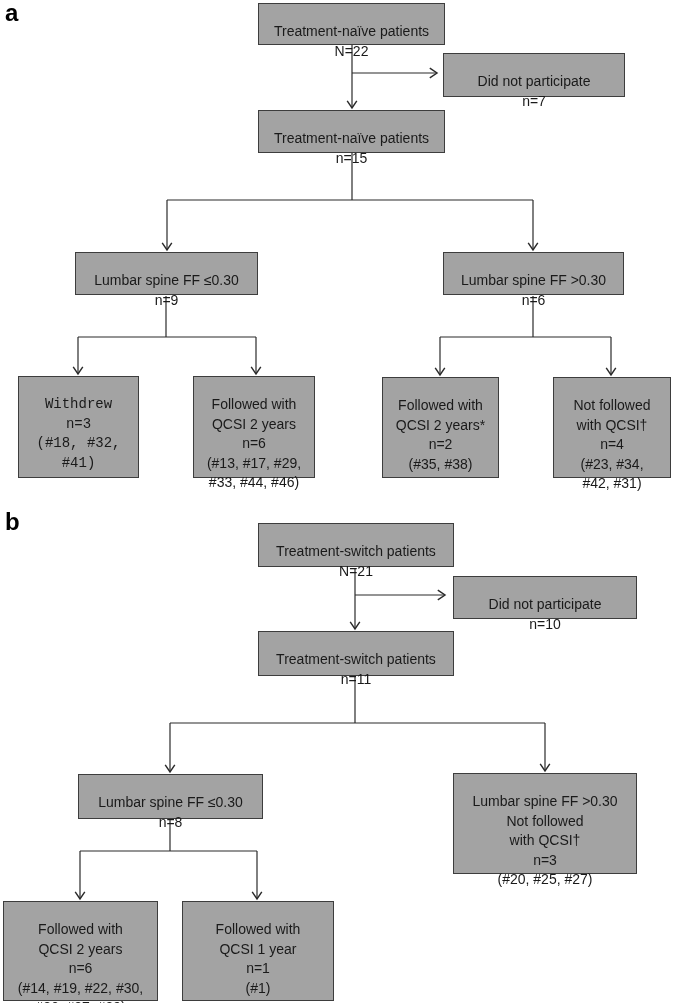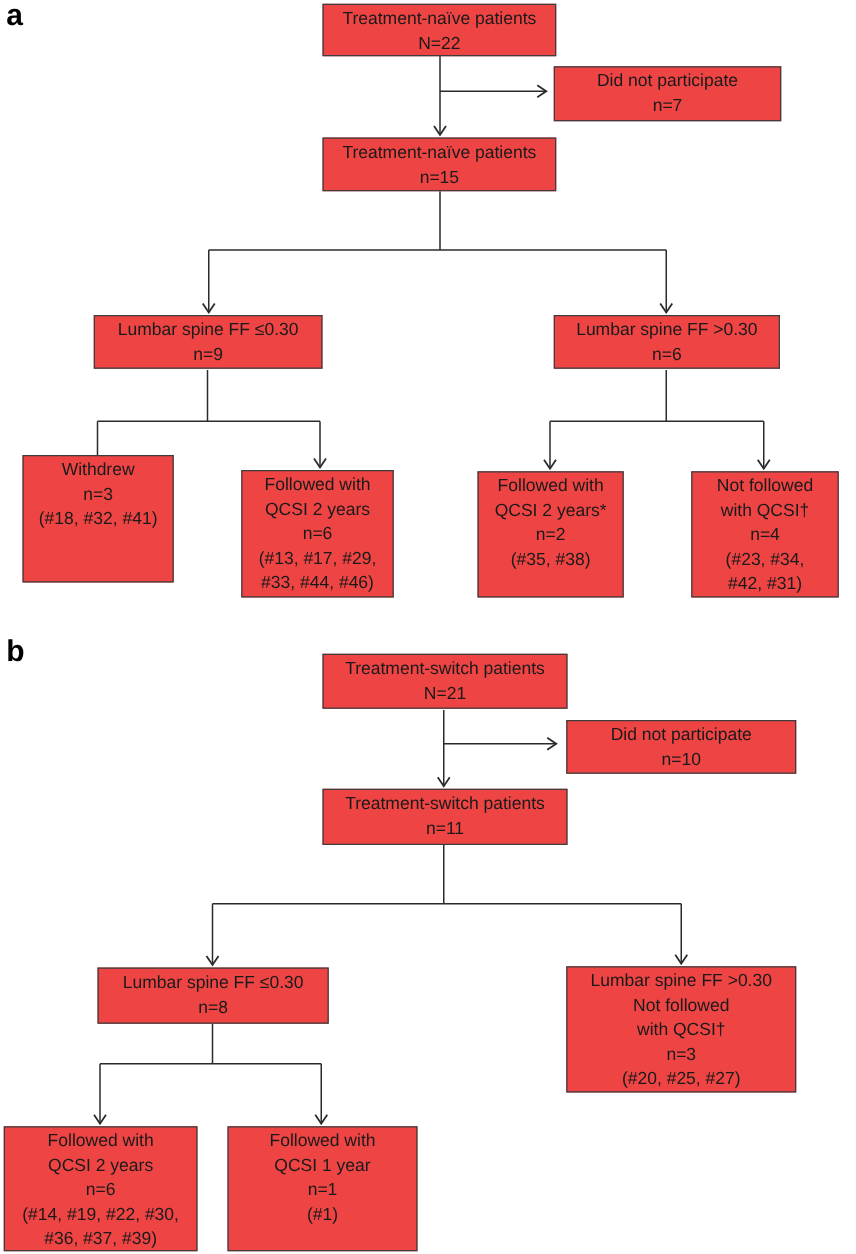--- a/index.html
+++ b/index.html
@@ -29,33 +29,33 @@
     font-weight: bold;
     color: #000000;
     line-height: 26px;
   }
   #label-a { left: 5px; top: 0px; }
   #label-b { left: 5px; top: 509px; }
   .box {
     position: absolute;
     box-sizing: border-box;
     border: 1.5px solid #3d3d3d;
-    background: #ef4444;
+    background: #a3a3a3;
     text-align: center;
     white-space: pre-line;
     font-size: 14px;
     line-height: 19.5px;
-    padding-top: 1px;
+    padding-top: 18px;
   }
   #a-naive-total     { left: 258px; top: 3px;   width: 187px; height: 42px; }
   #a-dnp             { left: 443px; top: 53px;  width: 182px; height: 44px; }
   #a-naive-part      { left: 258px; top: 110px; width: 187px; height: 43px; }
   #a-ff-low          { left: 75px;  top: 252px; width: 183px; height: 43px; }
   #a-ff-high         { left: 443px; top: 252px; width: 181px; height: 43px; }
-  #a-withdrew        { left: 18px;  top: 364px; width: 121px; height: 102px; }
+  #a-withdrew        { left: 18px;  top: 376px; width: 121px; height: 102px; font-family: Liberation Mono, monospace; }
   #a-followed-2y     { left: 193px; top: 376px; width: 122px; height: 102px; }
   #a-followed-2y-star{ left: 382px; top: 377px; width: 117px; height: 101px; }
   #a-not-followed    { left: 553px; top: 377px; width: 118px; height: 101px; }
   #b-switch-total    { left: 258px; top: 523px; width: 196px; height: 44px; }
   #b-dnp             { left: 453px; top: 576px; width: 184px; height: 43px; }
   #b-switch-part     { left: 258px; top: 631px; width: 196px; height: 45px; }
   #b-ff-low          { left: 78px;  top: 774px; width: 185px; height: 45px; }
   #b-ff-high         { left: 453px; top: 773px; width: 184px; height: 101px; }
   #b-followed-2y     { left: 3px;   top: 901px; width: 155px; height: 100px; }
   #b-followed-1y     { left: 182px; top: 901px; width: 152px; height: 100px; }

